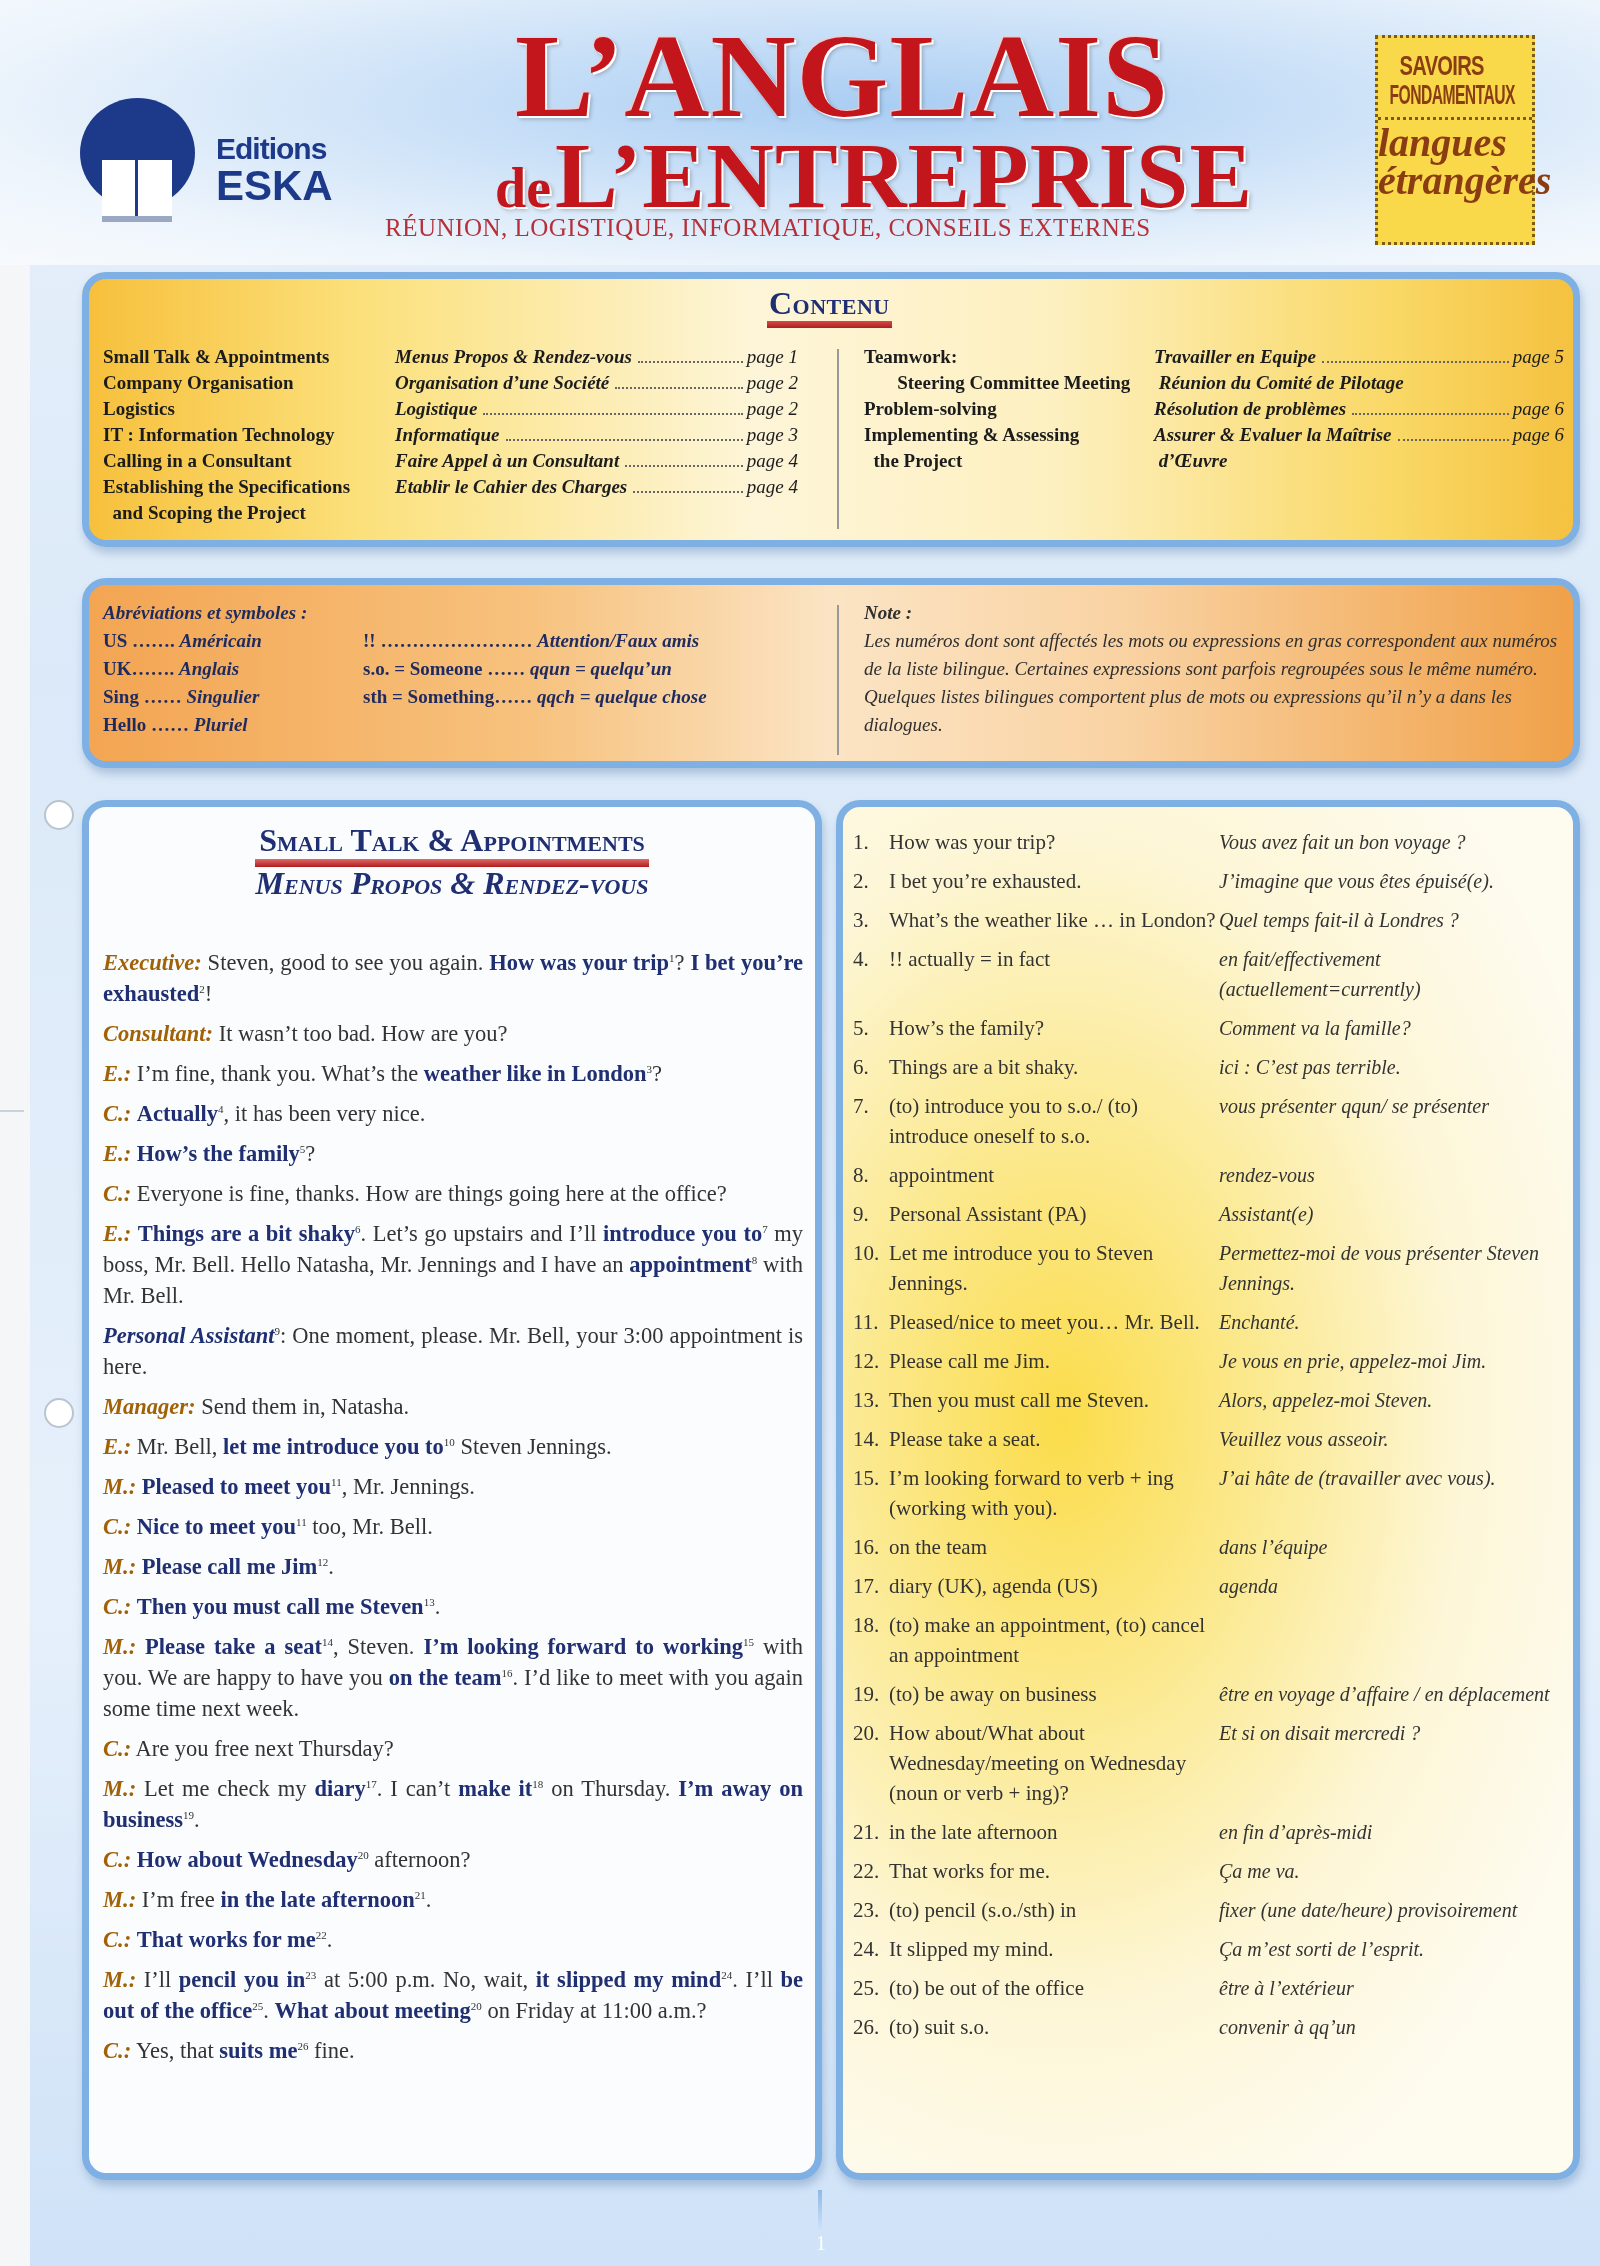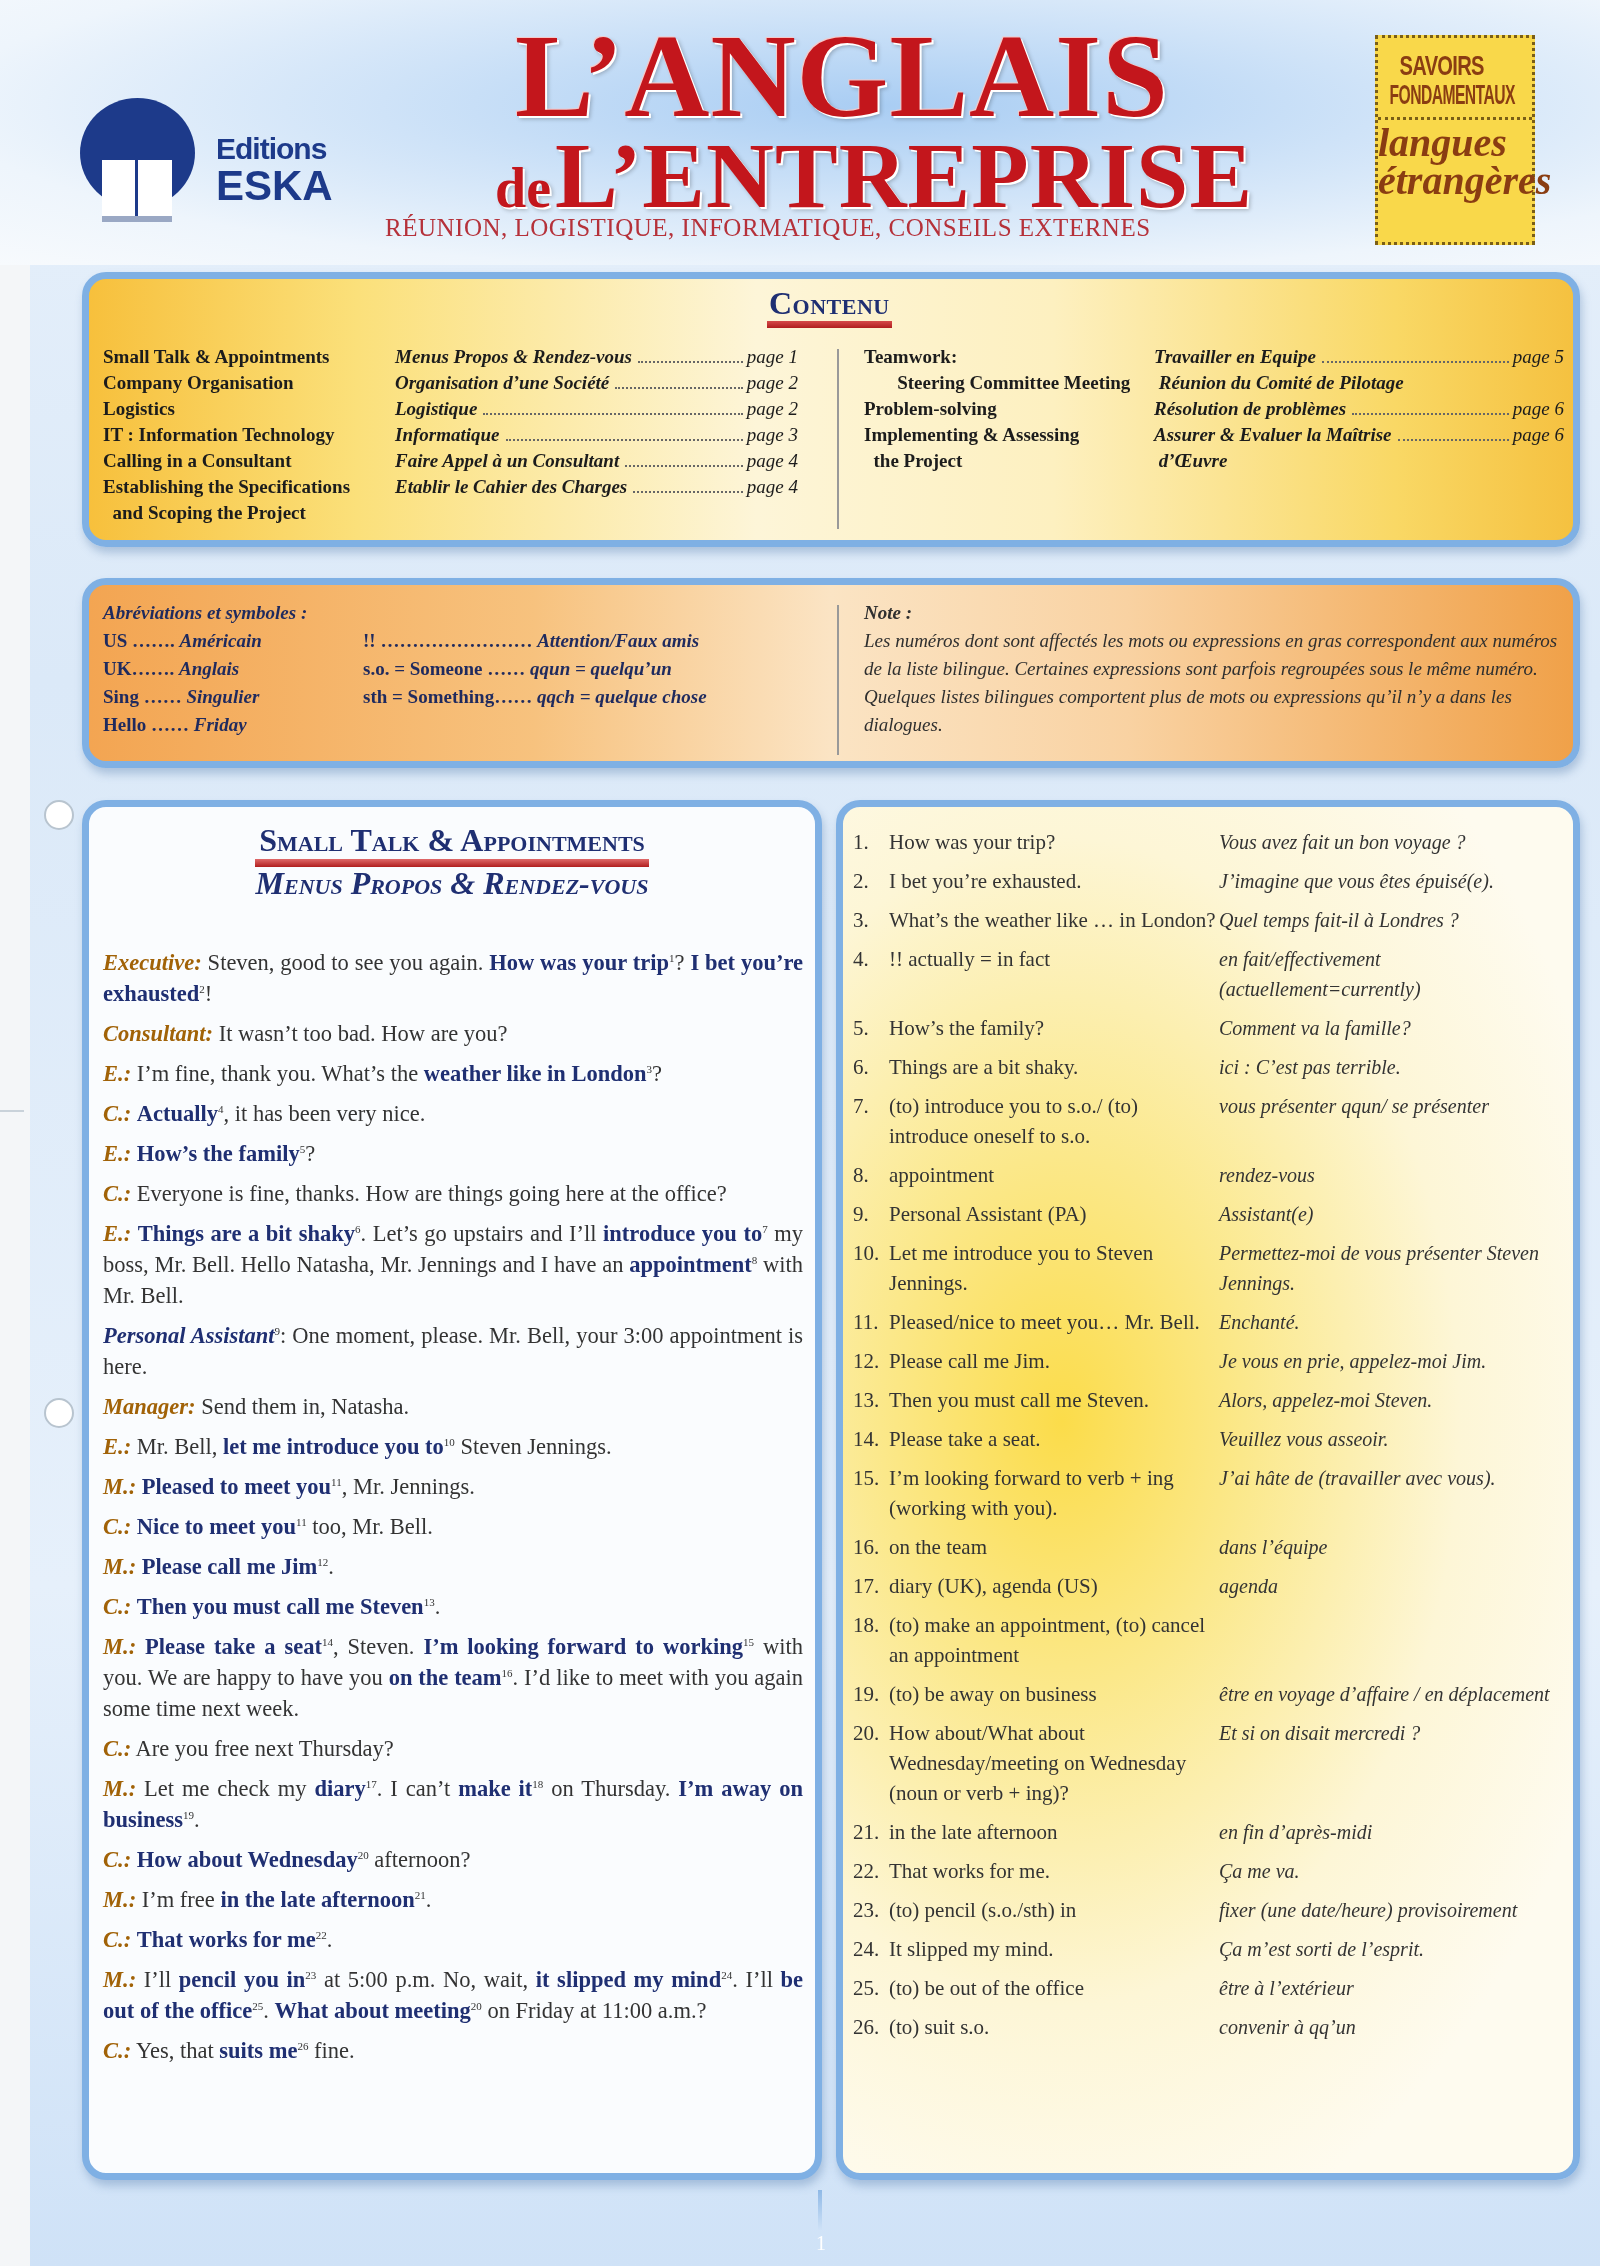--- a/index.html
+++ b/index.html
@@ -198,21 +198,21 @@
 <section class="panel abbr">
   <div class="abbr-left">
     <div class="abbr-title">Abréviations et symboles :</div>
     <div class="abbr-grid" id="abbr-grid">
         <div class="abbr-item"><span class="k">US ……. </span><span class="v">Américain</span></div>
         <div class="abbr-item"><span class="k">!! …………………… </span><span class="v">Attention/Faux amis</span></div>
         <div class="abbr-item"><span class="k">UK……. </span><span class="v">Anglais</span></div>
         <div class="abbr-item"><span class="k">s.o. = Someone …… </span><span class="v">qqun = quelqu’un</span></div>
         <div class="abbr-item"><span class="k">Sing …… </span><span class="v">Singulier</span></div>
         <div class="abbr-item"><span class="k">sth = Something…… </span><span class="v">qqch = quelque chose</span></div>
-        <div class="abbr-item"><span class="k">Hello …… </span><span class="v">Friday</span></div>
+        <div class="abbr-item"><span class="k">Hello …… </span><span class="v">Pluriel</span></div>
         <div class="abbr-item"><span class="k"></span><span class="v"></span></div>
       </div>
   </div>
   <div class="abbr-divider"></div>
   <div class="note">
     <div class="note-title">Note :</div>
     <div>Les numéros dont sont affectés les mots ou expressions en gras correspondent aux numéros de la liste bilingue. Certaines expressions sont parfois regroupées sous le même numéro. Quelques listes bilingues comportent plus de mots ou expressions qu’il n’y a dans les dialogues.</div>
   </div>
 </section>
 

